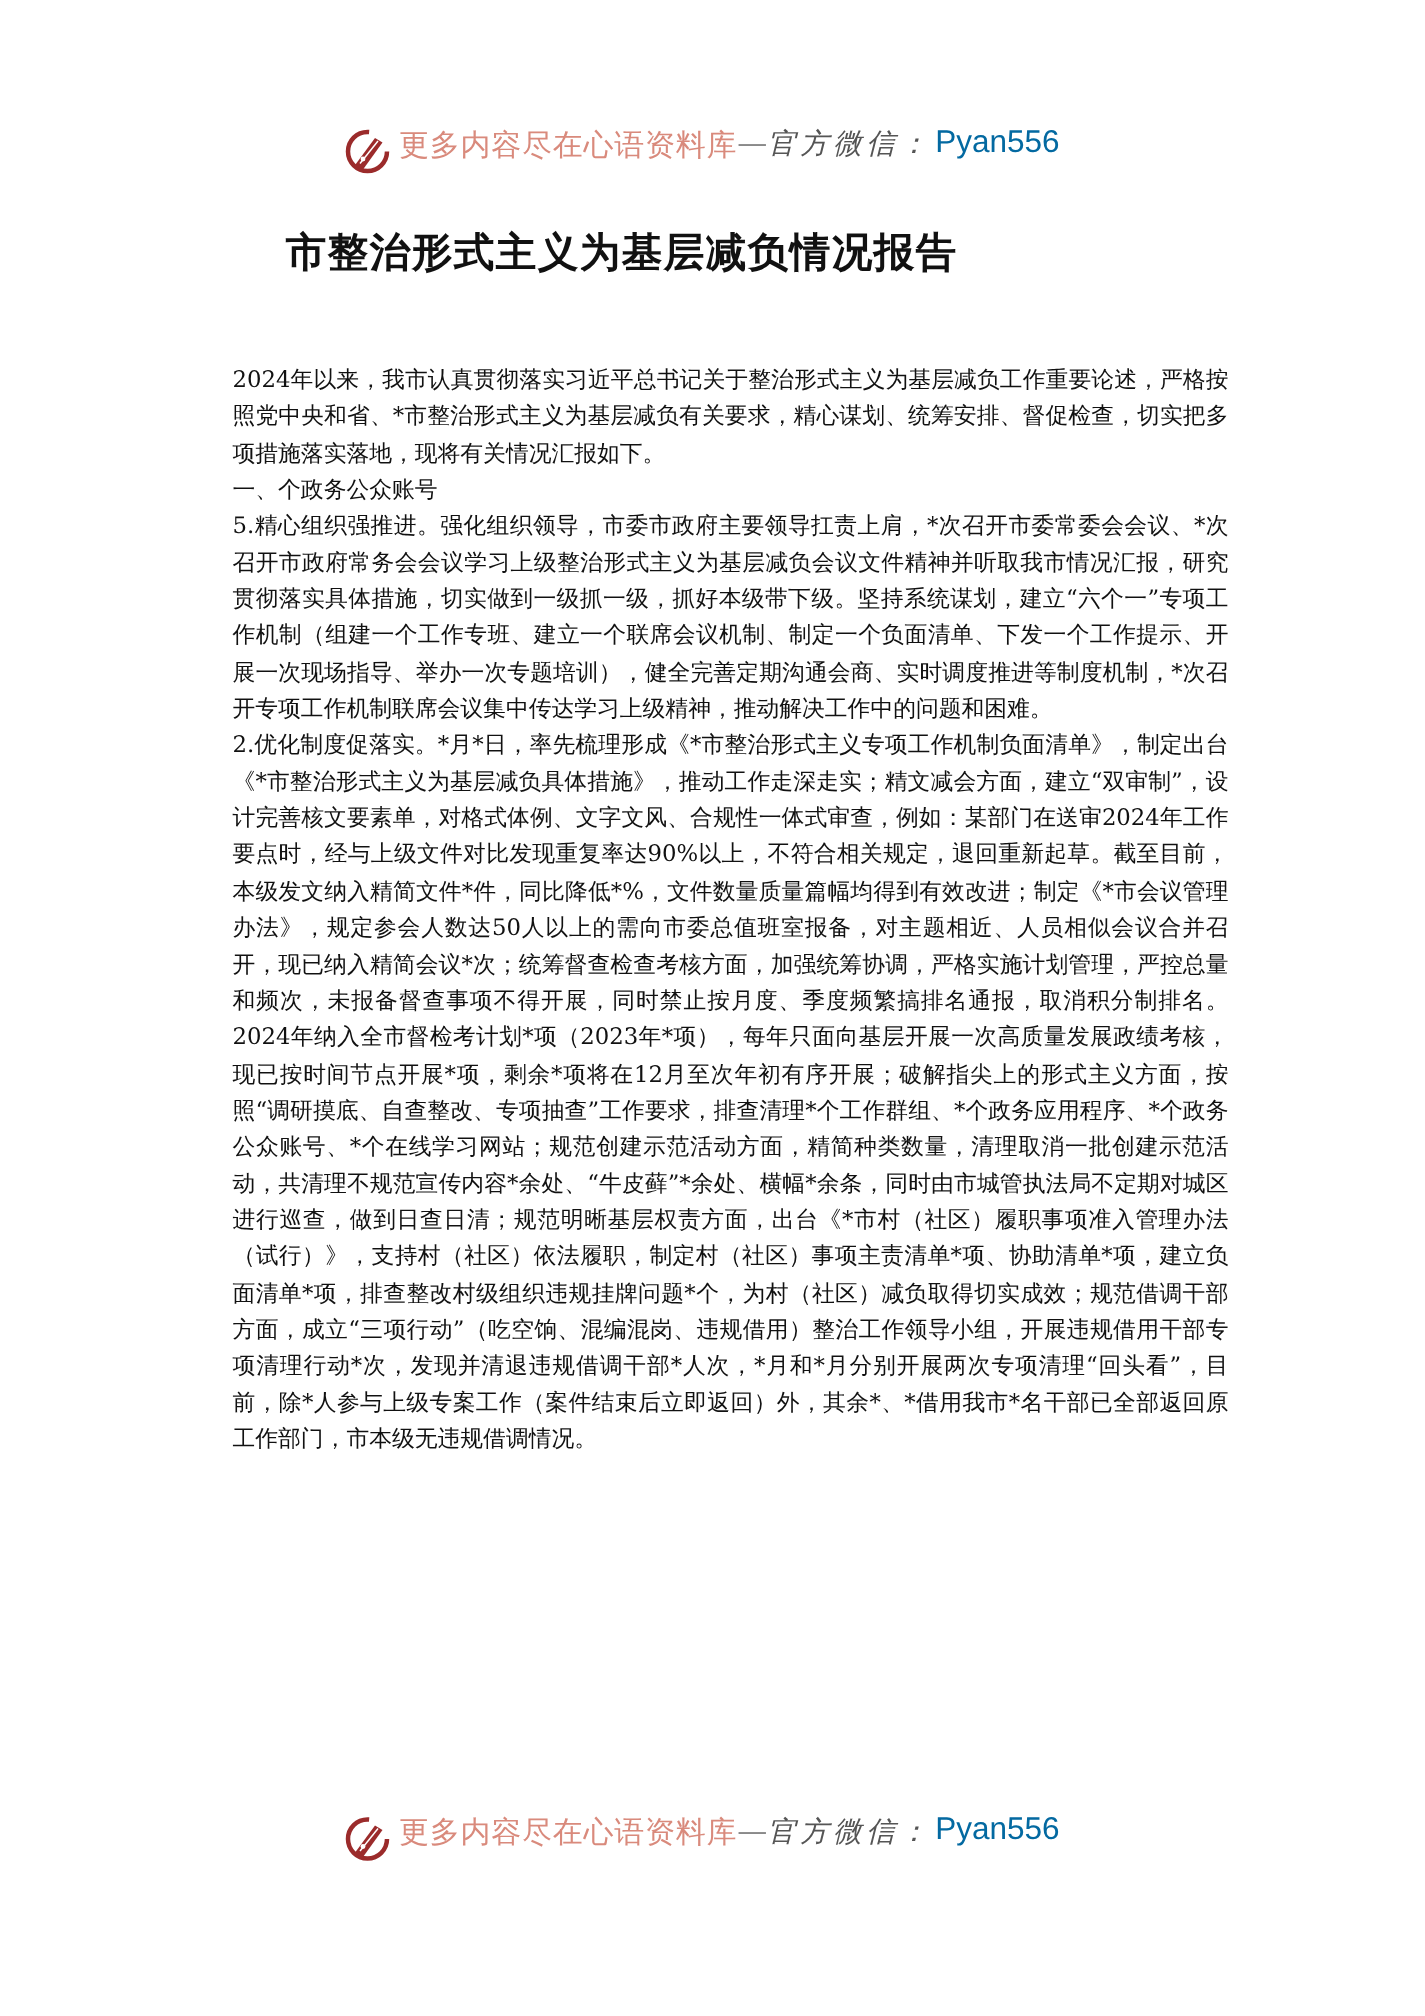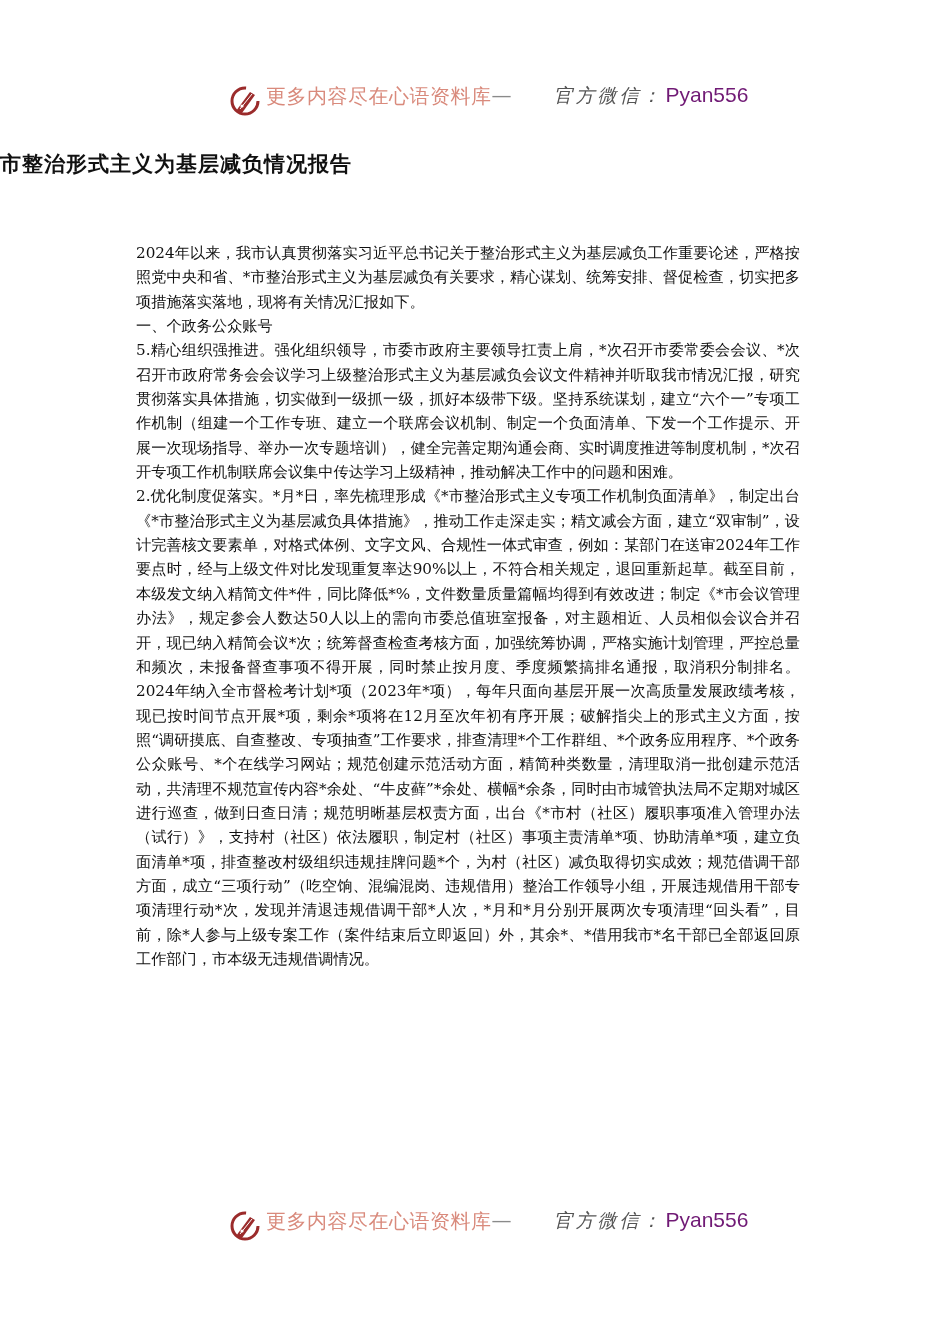--- a/index.html
+++ b/index.html
@@ -3,24 +3,24 @@
 <meta charset="utf-8">
 <style>
   html, body { margin: 0; padding: 0; background: #ffffff; }
   body { width: 950px; height: 1344px; position: relative; overflow: hidden; font-family: "DejaVu Serif", "Liberation Serif", serif; color: #111; }
   .banner { position: absolute; left: 228px; width: 480px; height: 40px; display: flex; align-items: flex-start; }
   .banner.top { top: 83px; }
   .banner.bottom { top: 1208px; }
   .banner .logo { width: 34px; height: 34px; margin-right: 4px; flex: 0 0 auto; }
   .banner .brand { font-family: "DejaVu Serif", serif; font-size: 20px; color: #d98a7c; letter-spacing: 0.5px; white-space: nowrap; }
   .banner .dash { font-size: 20px; color: #8a8a8a; white-space: nowrap; }
-  .banner .wx { font-family: "DejaVu Serif", serif; font-size: 19px; color: #555; letter-spacing: 3px; white-space: nowrap; font-style: italic; margin-left: 42px; }
-  .banner .id { font-family: "Liberation Sans", sans-serif; font-size: 21px; color: #701a75; white-space: nowrap; margin-left: 2px; }
-  .title { position: absolute; top: 150px; left: 0; width: 829px; font-size: 21px; font-weight: bold; letter-spacing: 1px; font-family: "DejaVu Serif", serif; }
-  .content { position: absolute; top: 241px; left: 136px; width: 664px; font-size: 15.2px; line-height: 24.35px; text-align: justify; }
+  .banner .wx { font-family: "DejaVu Serif", serif; font-size: 19px; color: #555; letter-spacing: 3px; white-space: nowrap; font-style: italic; }
+  .banner .id { font-family: "Liberation Sans", sans-serif; font-size: 21px; color: #0369a1; white-space: nowrap; margin-left: 2px; }
+  .title { position: absolute; top: 150px; left: 0; width: 829px; text-align: center; font-size: 27px; font-weight: bold; letter-spacing: 1px; font-family: "DejaVu Serif", serif; }
+  .content { position: absolute; top: 241px; left: 155px; width: 664px; font-size: 15.2px; line-height: 24.35px; text-align: justify; }
   .content p { margin: 0; }
 </style>
 </head>
 <body>
 
 <div class="banner top">
   <svg class="logo" viewBox="0 0 34 34">
     <circle cx="17" cy="18" r="13" fill="none" stroke="#9b2b2b" stroke-width="3" stroke-dasharray="62 20"></circle>
     <path d="M8 28 L22 9 L27 12 L14 30 Z" fill="#9b2b2b"></path>
     <path d="M12 26 L24 11" stroke="#fff" stroke-width="1"></path>

